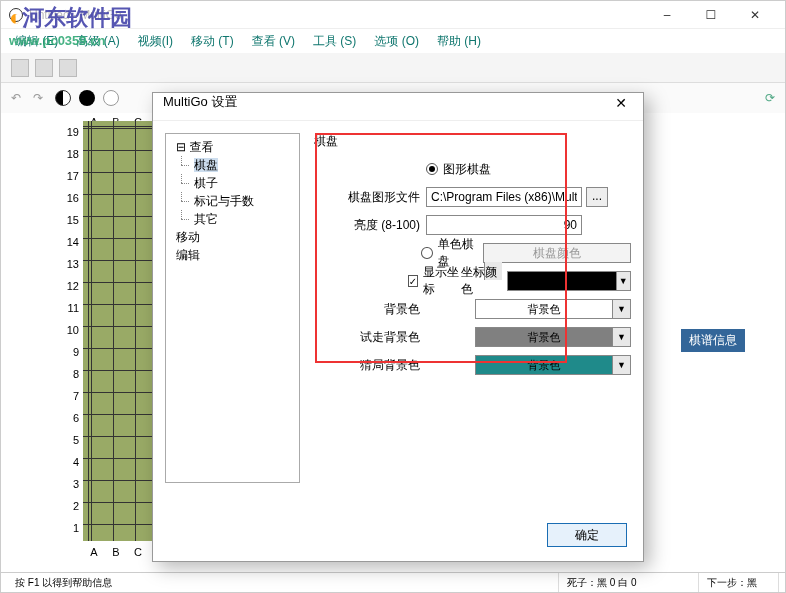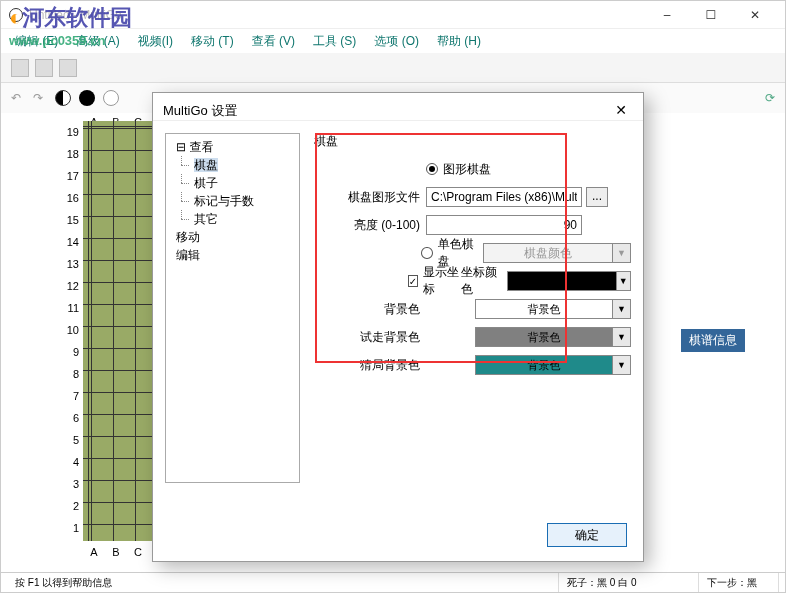--- a/index.html
+++ b/index.html
@@ -50,21 +50,21 @@
 
 
 .status { position: absolute; left: 0; right: 0; bottom: 0; height: 20px; border-top: 1px solid #ccc; display: flex; align-items: center; font-size: 10px; padding: 0 6px; }
 .status .cell { border-right: 1px solid #ddd; padding: 0 8px; height: 100%; display: flex; align-items: center; }
 .status .cell.f { flex: 1; }
 .status .cell.s { width: 140px; }
 .status .cell.r { width: 80px; }
 
 
 .dialog { position: absolute; left: 152px; top: 92px; width: 492px; height: 470px; background: #fff; border: 1px solid #999; box-shadow: 6px 6px 18px rgba(0,0,0,.28); z-index: 10; }
-.dlg-title { height: 28px; display: flex; align-items: flex-end; padding: 0 10px; font-size: 13px; border-bottom: 1px solid #eee; }
+.dlg-title { height: 28px; display: flex; align-items: flex-start; padding: 0 10px; font-size: 13px; border-bottom: 1px solid #eee; }
 .dlg-title .close { margin-left: auto; font-size: 14px; padding: 2px 6px; }
 .dlg-body { display: flex; padding: 12px; gap: 14px; height: 392px; }
 
 .tree-pane { width: 144px; height: 350px; border: 1px solid #aaa; padding: 4px 6px; font-size: 12px; position: relative; }
 .tree-node { line-height: 18px; }
 .tree-root { color: #000; }
 .tree-root::before { content: "⊟ "; }
 .tree-child { padding-left: 22px; position: relative; }
 .tree-child::before { content: ""; position: absolute; left: 9px; top: 0; bottom: 50%; border-left: 1px dotted #888; }
 .tree-child::after { content: ""; position: absolute; left: 9px; top: 50%; width: 8px; border-top: 1px dotted #888; }
@@ -81,21 +81,21 @@
 .row input[type=text] { width: 156px; height: 20px; border: 1px solid #888; padding: 0 4px; font-size: 12px; }
 .row input.num { text-align: right; }
 .row .browse { width: 22px; height: 20px; border: 1px solid #888; background: #eee; margin-left: 4px; text-align: center; line-height: 16px; }
 .row .radio { width: 12px; height: 12px; border: 1px solid #555; border-radius: 50%; margin-right: 5px; display: inline-flex; align-items: center; justify-content: center; }
 .row .radio.on::after { content: ""; width: 6px; height: 6px; background: #000; border-radius: 50%; }
 .row .chk { width: 12px; height: 12px; border: 1px solid #555; margin-right: 5px; display: inline-flex; align-items: center; justify-content: center; font-size: 10px; }
 .row .chk.on::after { content: "✓"; }
 .row .combo { width: 156px; height: 20px; border: 1px solid #888; display: flex; }
 .row .combo .cval { flex: 1; text-align: center; line-height: 18px; }
 .row .combo .cbtn { width: 18px; border-left: 1px solid #888; background: #e8e8e8; text-align: center; font-size: 9px; line-height: 18px; }
-.row .combo.disabled { color: #999; background: #f3f3f3; }
+.row .combo.disabled { color: #999; background: #f3f3f3; flex-direction: column; }
 .row .swatch { width: 138px; height: 20px; border: 1px solid #888; text-align: center; line-height: 18px; font-size: 11px; }
 .row .swatch-btn { width: 18px; height: 20px; border: 1px solid #888; border-left: none; background: #e8e8e8; text-align: center; font-size: 9px; line-height: 18px; }
 .swatch.black { background: #000; }
 .swatch.white { background: #fff; }
 .swatch.gray { background: #808080; color: #000; }
 .swatch.teal { background: #1f8a8a; color: #000; }
 
 .dlg-footer { display: flex; justify-content: flex-end; gap: 14px; padding: 10px 16px; }
 .btn { width: 80px; height: 24px; border: 1px solid #888; background: #eee; font-size: 12px; text-align: center; line-height: 22px; }
 .btn.primary { border: 1px solid #1a6db3; background: #e6f1fb; }
@@ -232,21 +232,21 @@
         <span class="lbl indent"></span>
         <span class="radio on"></span>
         <span>图形棋盘</span>
       </div>
       <div class="row">
         <span class="lbl">棋盘图形文件</span>
         <input type="text" value="C:\Program Files (x86)\Mult" style="">
         <span class="browse">...</span>
       </div>
       <div class="row">
-        <span class="lbl">亮度 (0-100)</span>
+        <span class="lbl">亮度 (8-100)</span>
         <input type="text" class="num" value="90" style="">
       </div>
       <div class="row">
         <span class="lbl indent"></span>
         <span class="radio"></span>
         <span>单色棋盘</span>
         <span style="flex:1"></span>
         <span class="combo disabled">
           <span class="cval">棋盘颜色</span>
             <span class="cbtn">▼</span>

